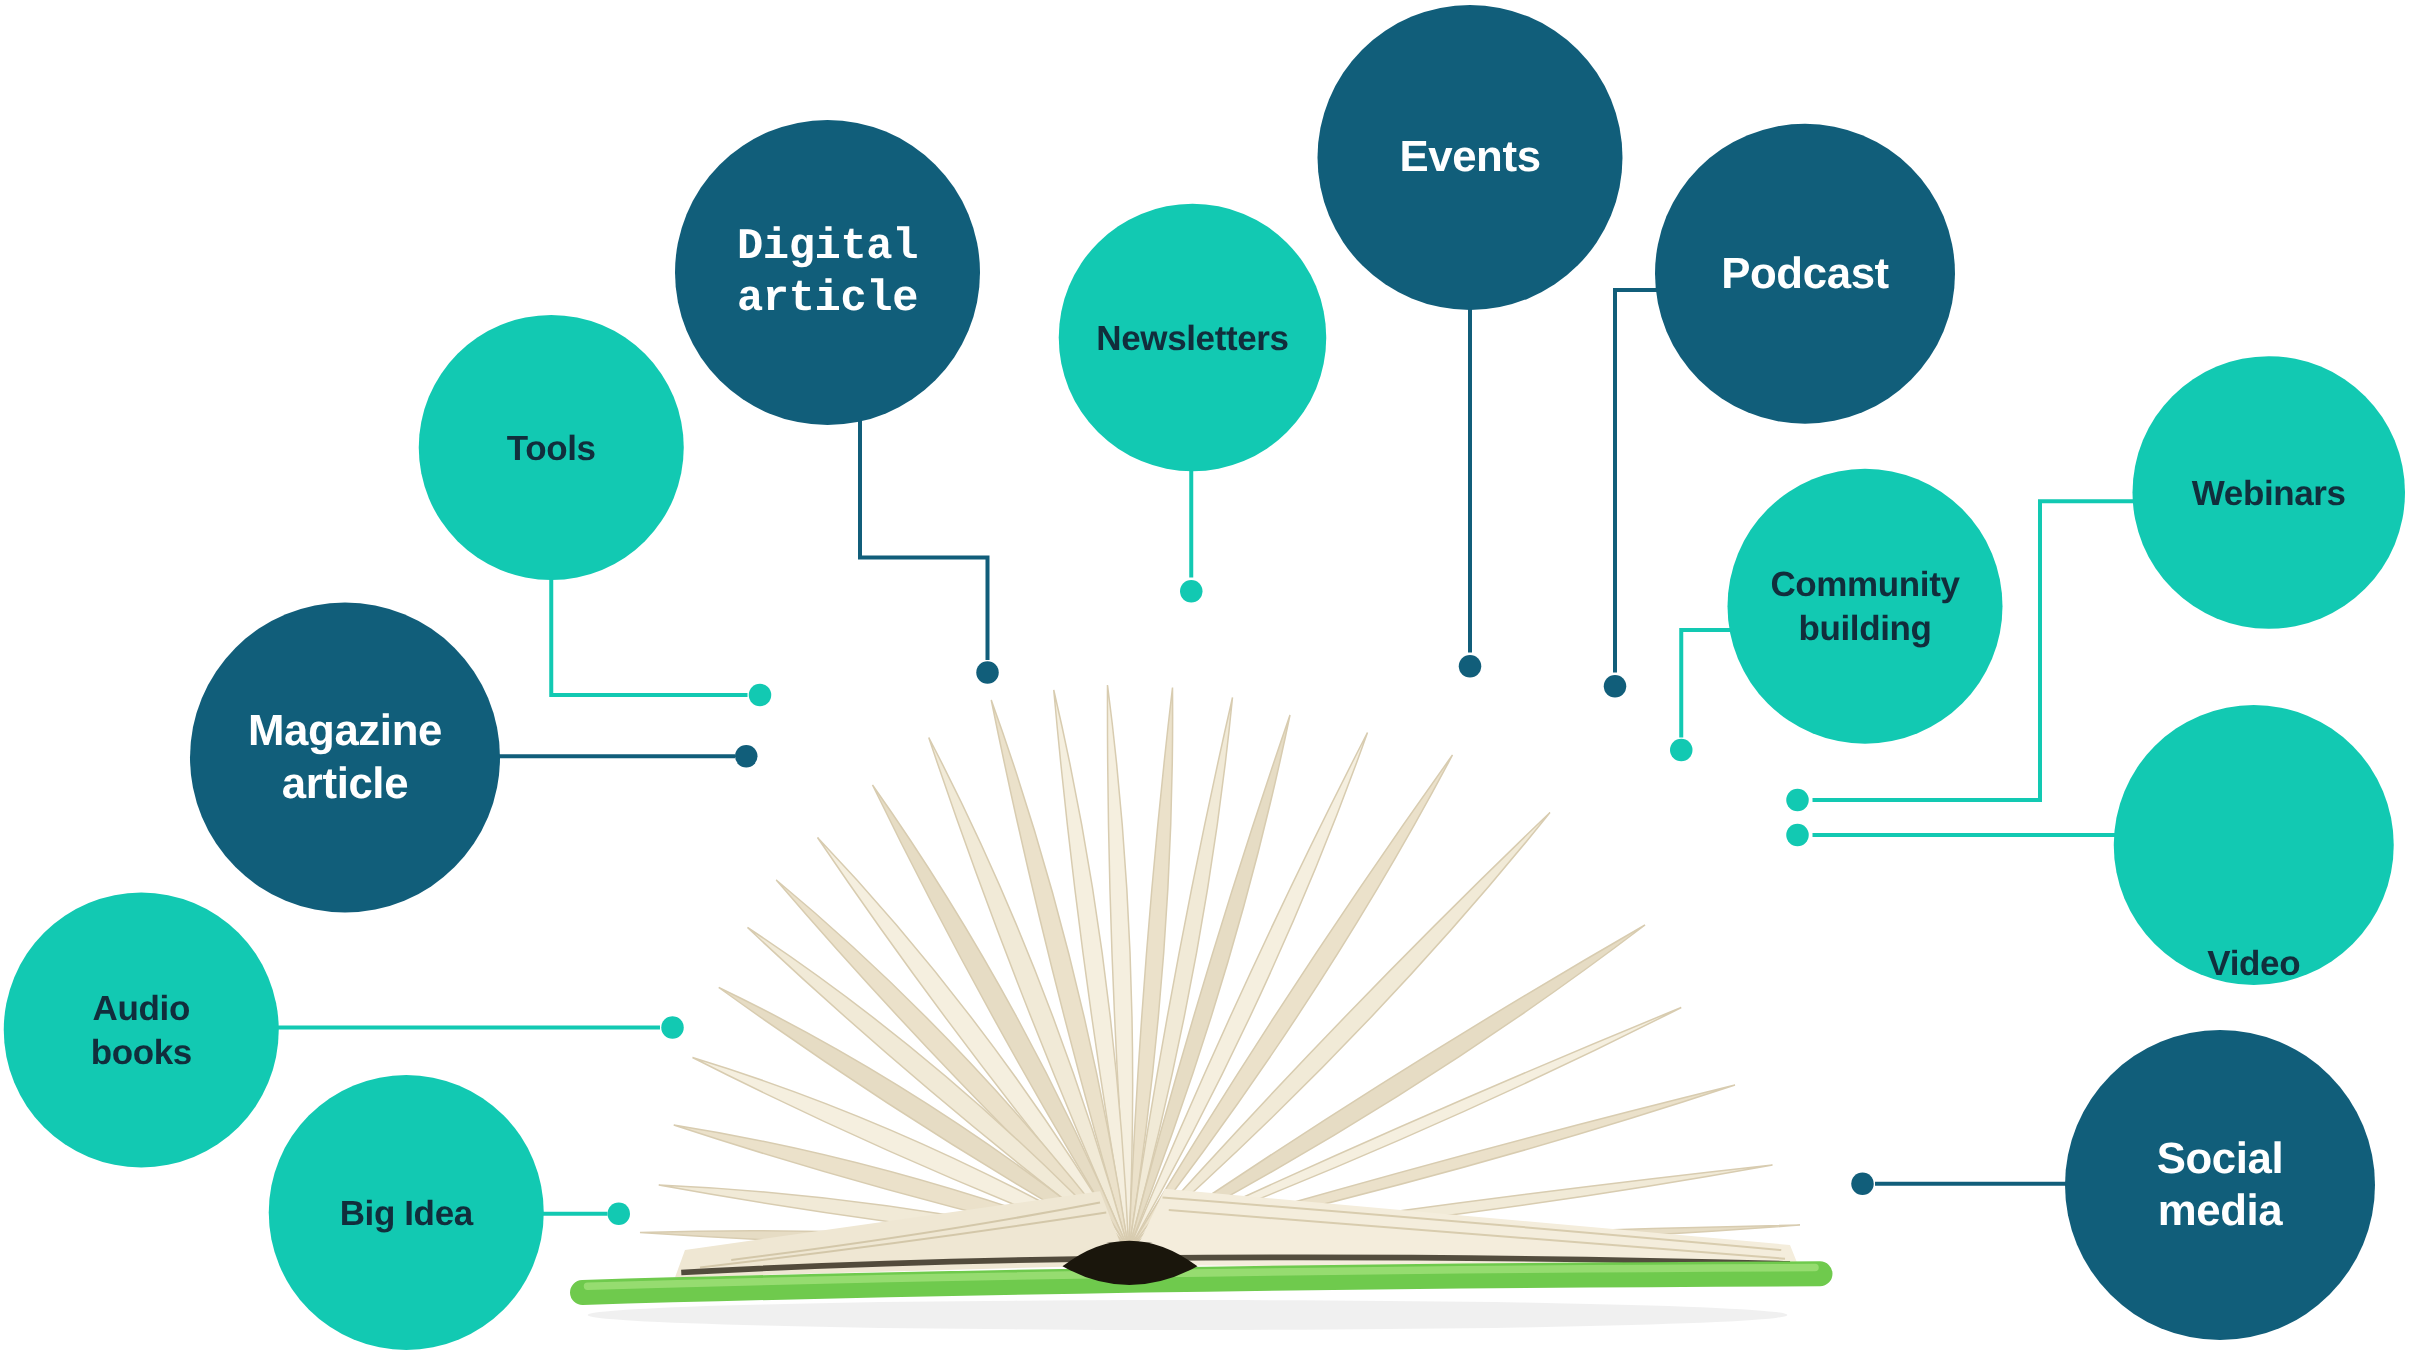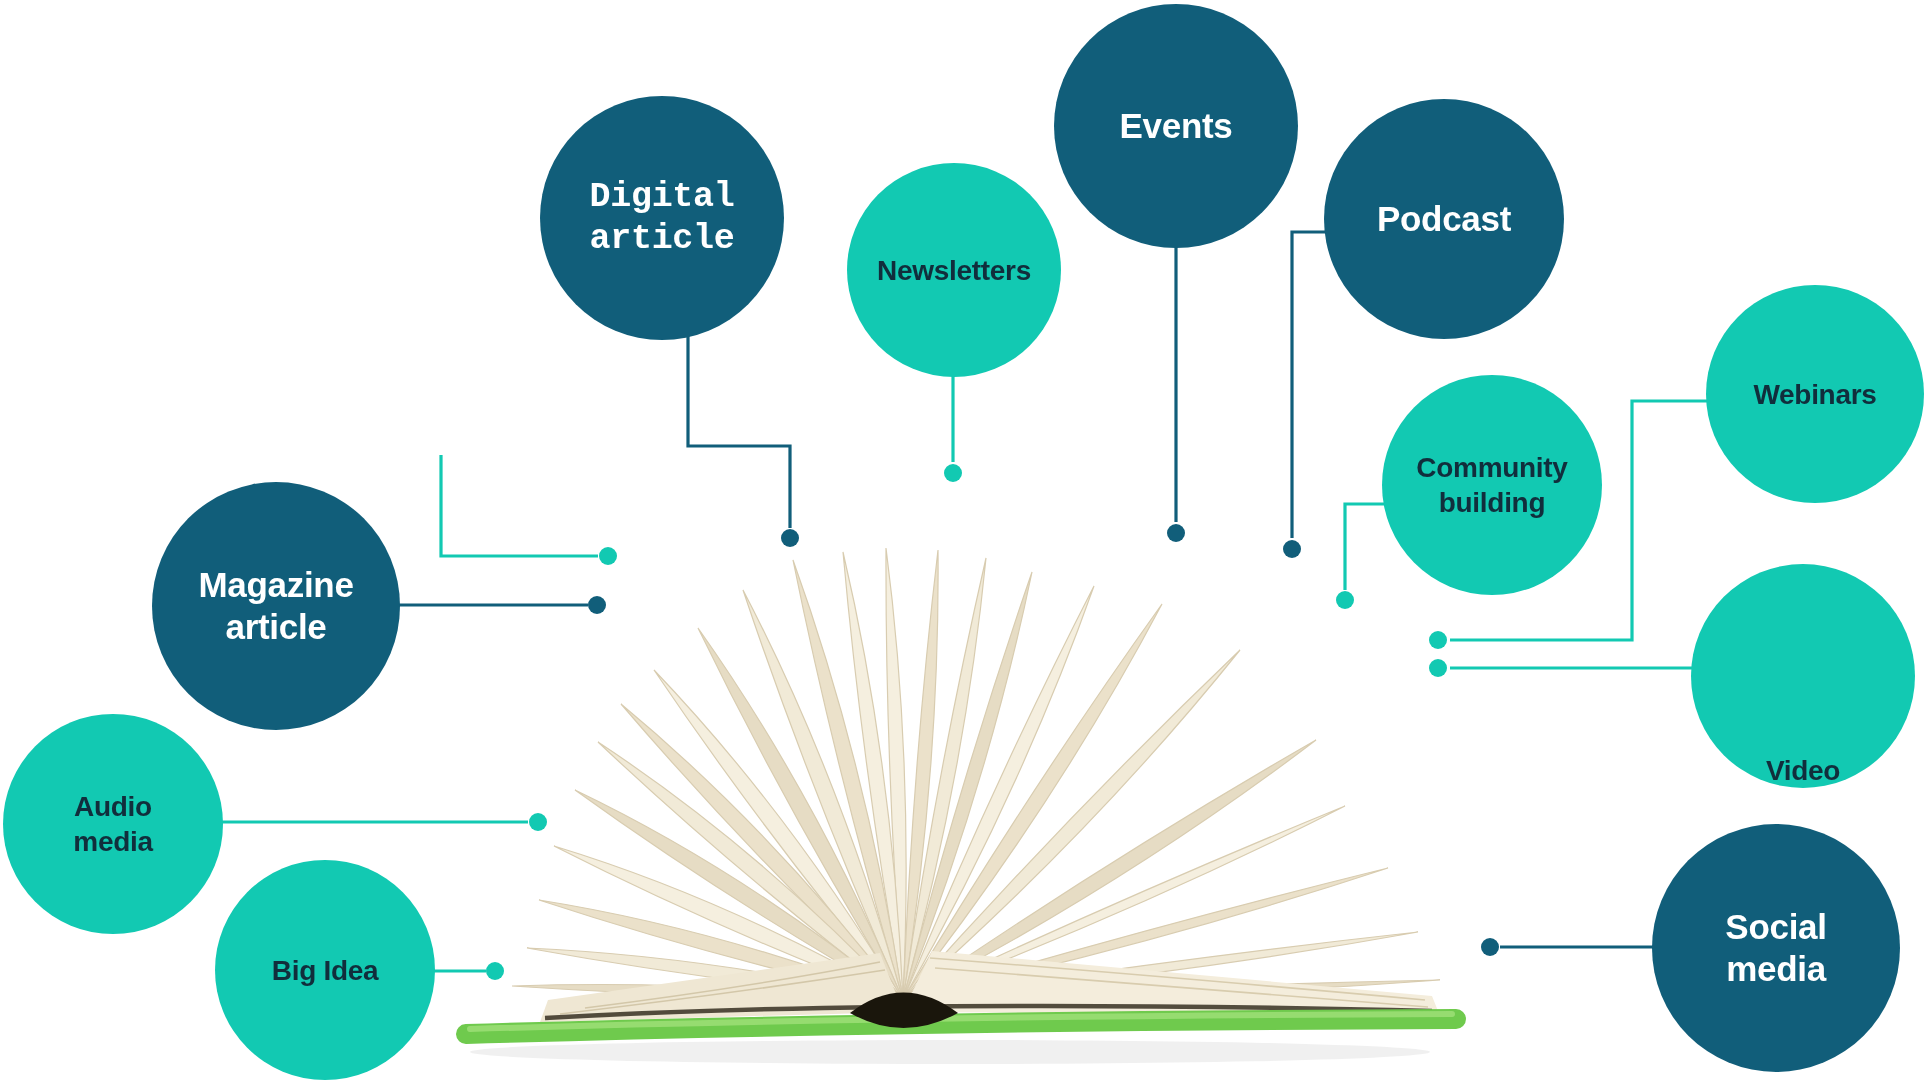--- a/index.html
+++ b/index.html
@@ -146,27 +146,30 @@
     <g class="connector dark">
       <path d="M1656,947 L1500,947"></path>
         <circle cx="1490" cy="947" r="9"></circle>
     </g>
   </svg>
 
   <div class="bubble dark b-digital">
       <span class="bubble-label">Digital
 article</span>
     </div>
+  <div class="bubble teal b-tools">
+      <span class="bubble-label">Tools</span>
+    </div>
   <div class="bubble dark b-magazine">
       <span class="bubble-label">Magazine
 article</span>
     </div>
   <div class="bubble teal b-audio">
       <span class="bubble-label">Audio
-media</span>
+books</span>
     </div>
   <div class="bubble teal b-bigidea">
       <span class="bubble-label">Big Idea</span>
     </div>
   <div class="bubble teal b-news">
       <span class="bubble-label">Newsletters</span>
     </div>
   <div class="bubble dark b-events">
       <span class="bubble-label">Events</span>
     </div>

